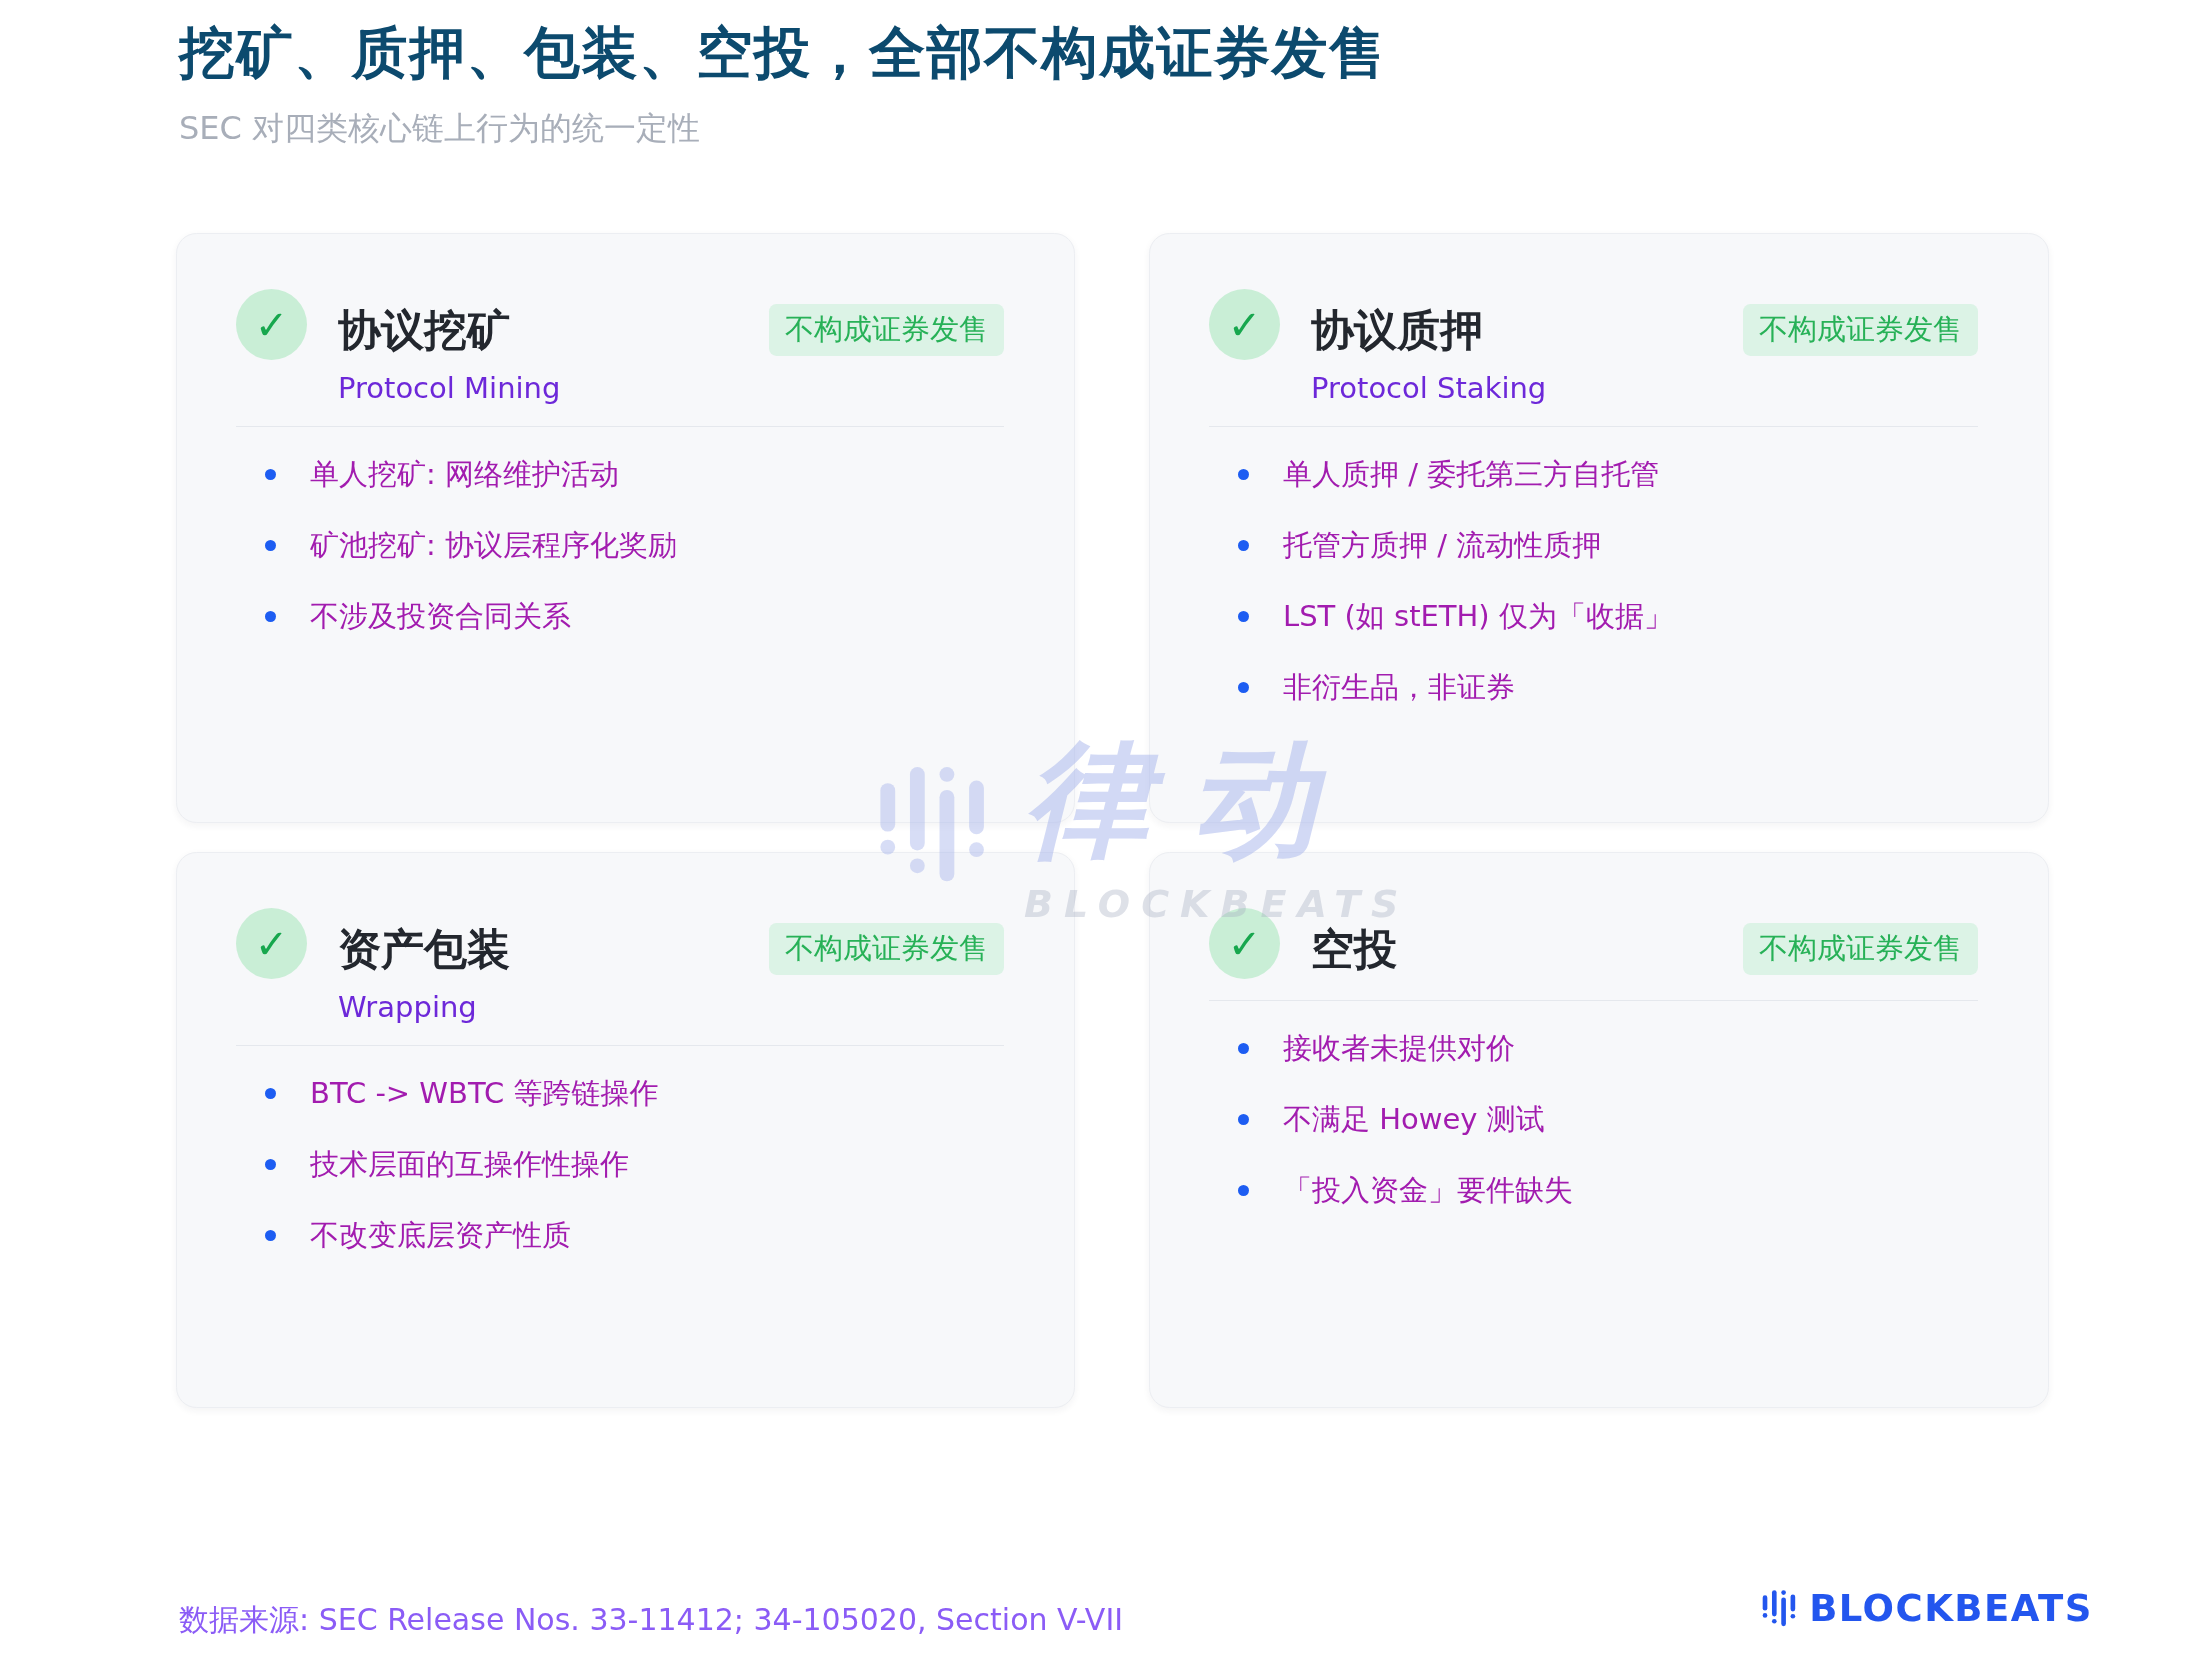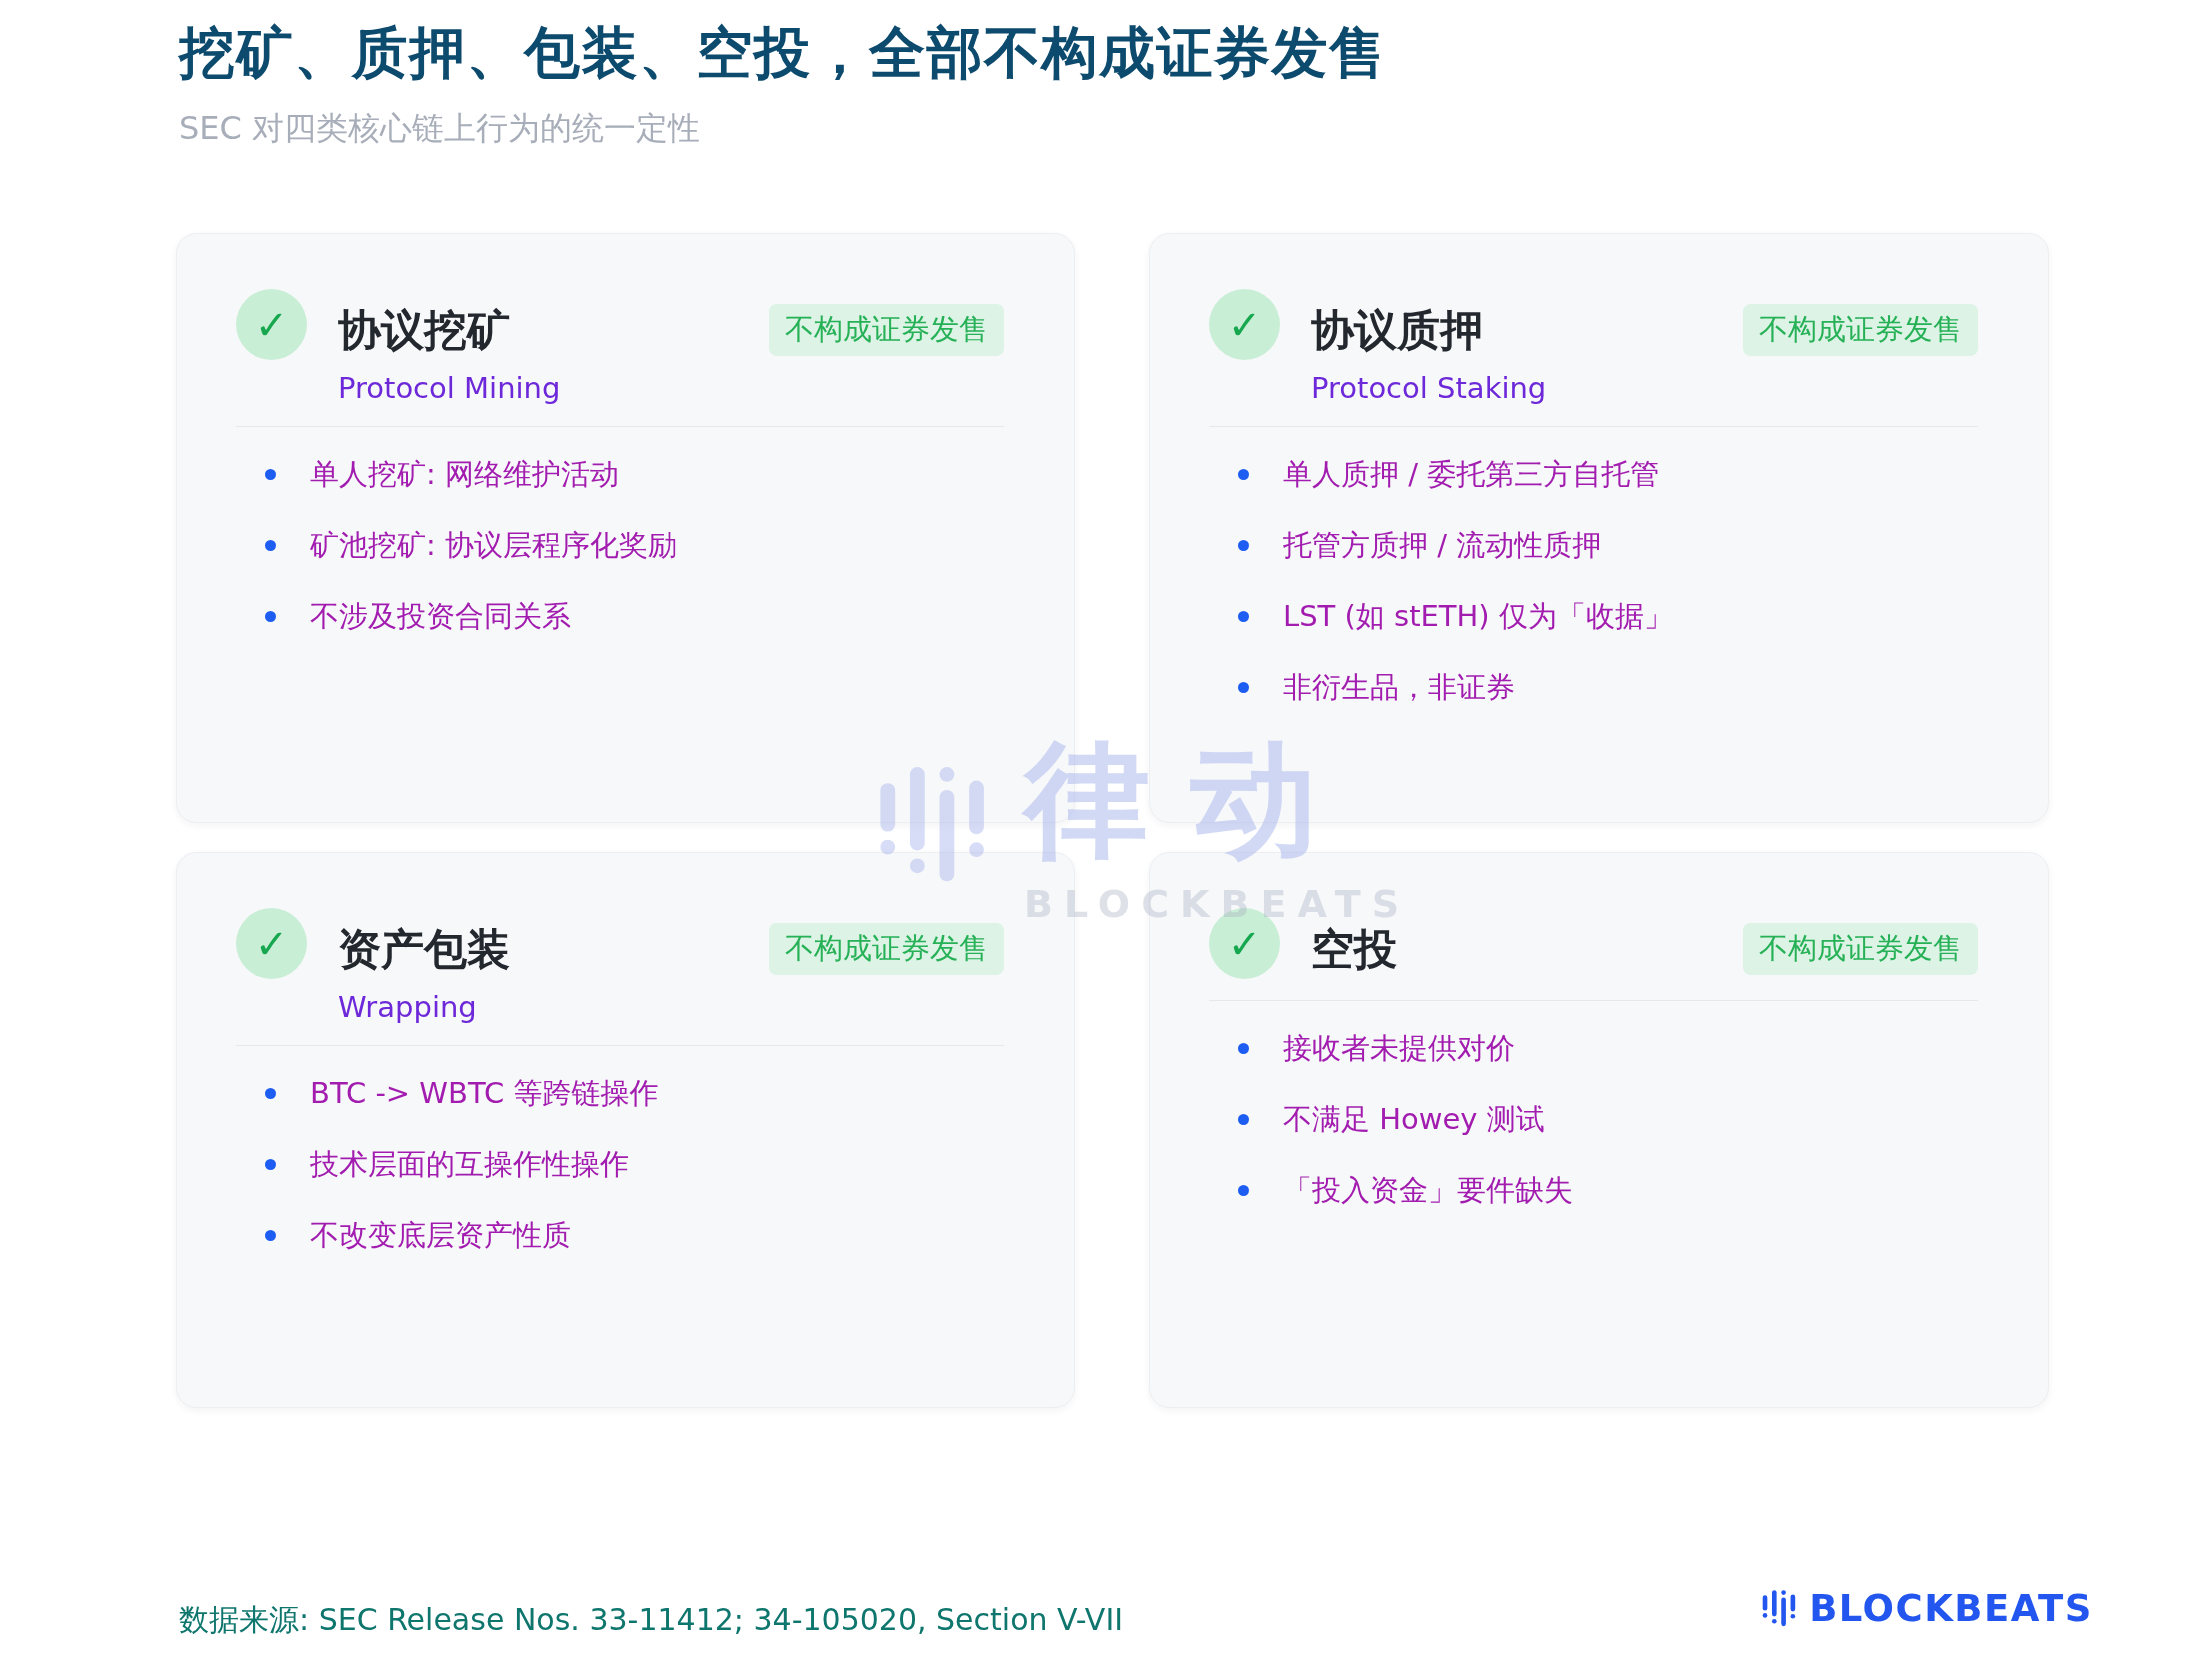--- a/index.html
+++ b/index.html
@@ -52,32 +52,32 @@
     width:11px;height:11px;border-radius:50%;background:#1d5df2;
     margin:0 34px 0 29px;flex:0 0 auto;
   }
   .bullet-text{font-size:29px;color:#a21caf;line-height:1.1;}
   
   .watermark{
     position:absolute;left:875px;top:737px;z-index:5;pointer-events:none;
     display:flex;align-items:flex-start;
   }
   .wm-icon{width:121px;height:147px;margin-top:13.2px;}
-  .wm-textcol{margin-left:28px;}
+  .wm-textcol{margin-left:28px;font-style:italic;}
   .wm-cn{
     font-size:126px;line-height:1;font-weight:700;letter-spacing:41px;
     color:rgba(166,180,236,0.50);white-space:nowrap;
   }
   .wm-en{
     margin-top:19px;font-size:38px;font-weight:700;letter-spacing:11px;
     color:rgba(168,176,194,0.38);white-space:nowrap;
   }
   
   .source{
-    position:absolute;left:179px;top:1600px;font-size:30px;color:#0f766e;text-align:center;
+    position:absolute;left:179px;top:1600px;font-size:30px;color:#8b5cf6;text-align:center;
   }
   .brand{
     position:absolute;right:112px;top:1585px;
     display:flex;align-items:center;
   }
   .brand-icon{width:38px;height:46px;margin-right:10.3px;}
   .brand-text{
     font-size:37px;font-weight:800;color:#2356ee;letter-spacing:1.5px;
     line-height:1;
   }

